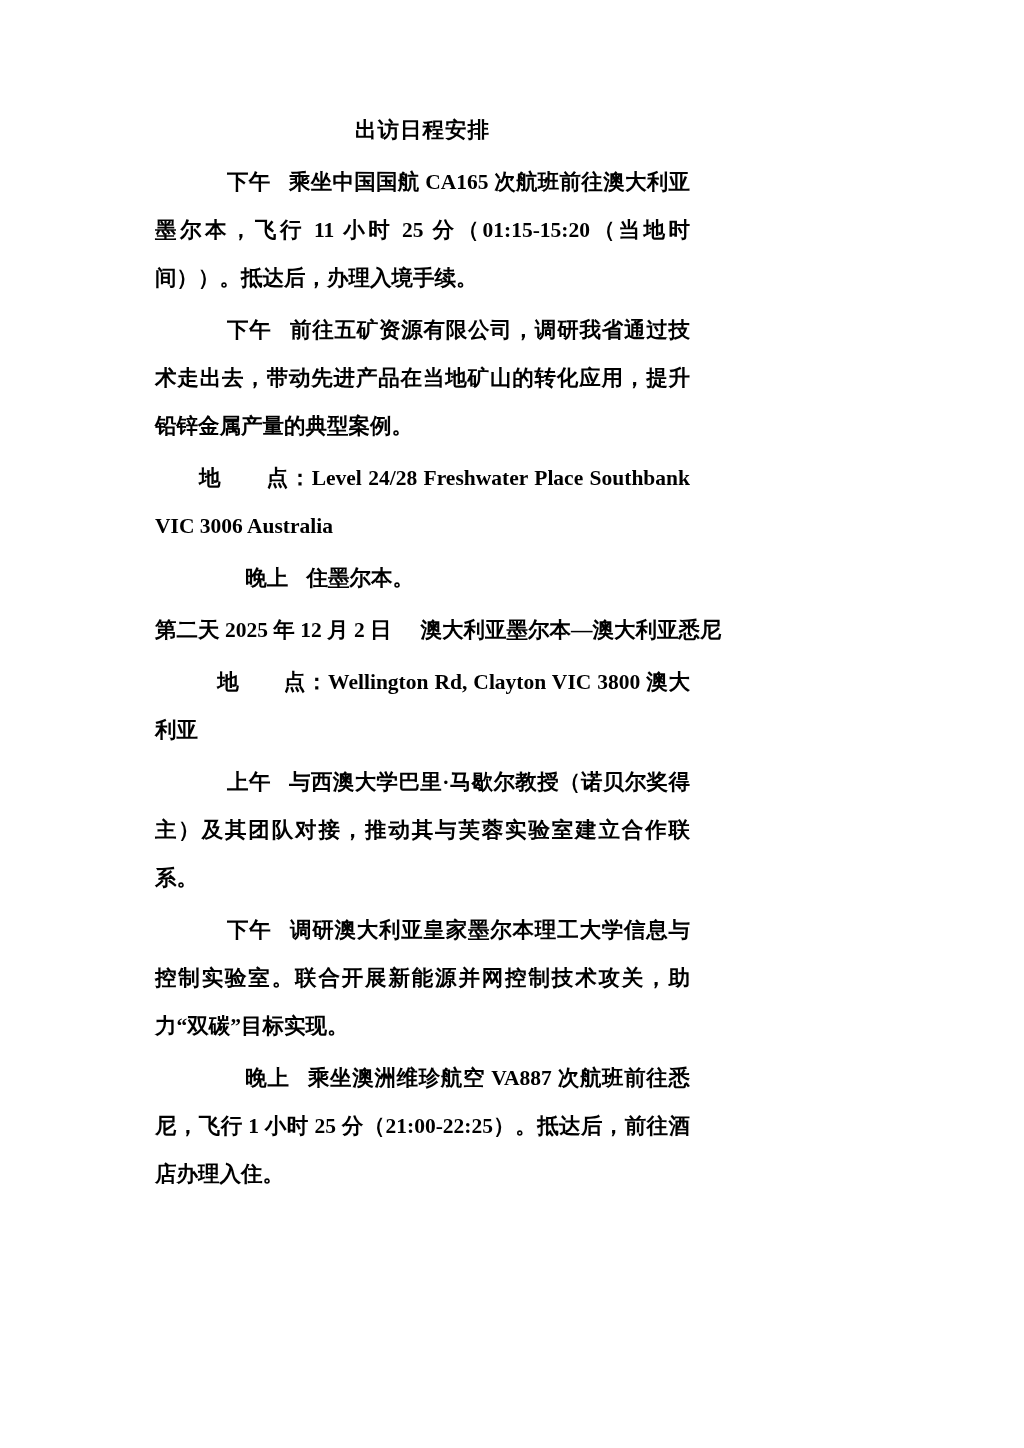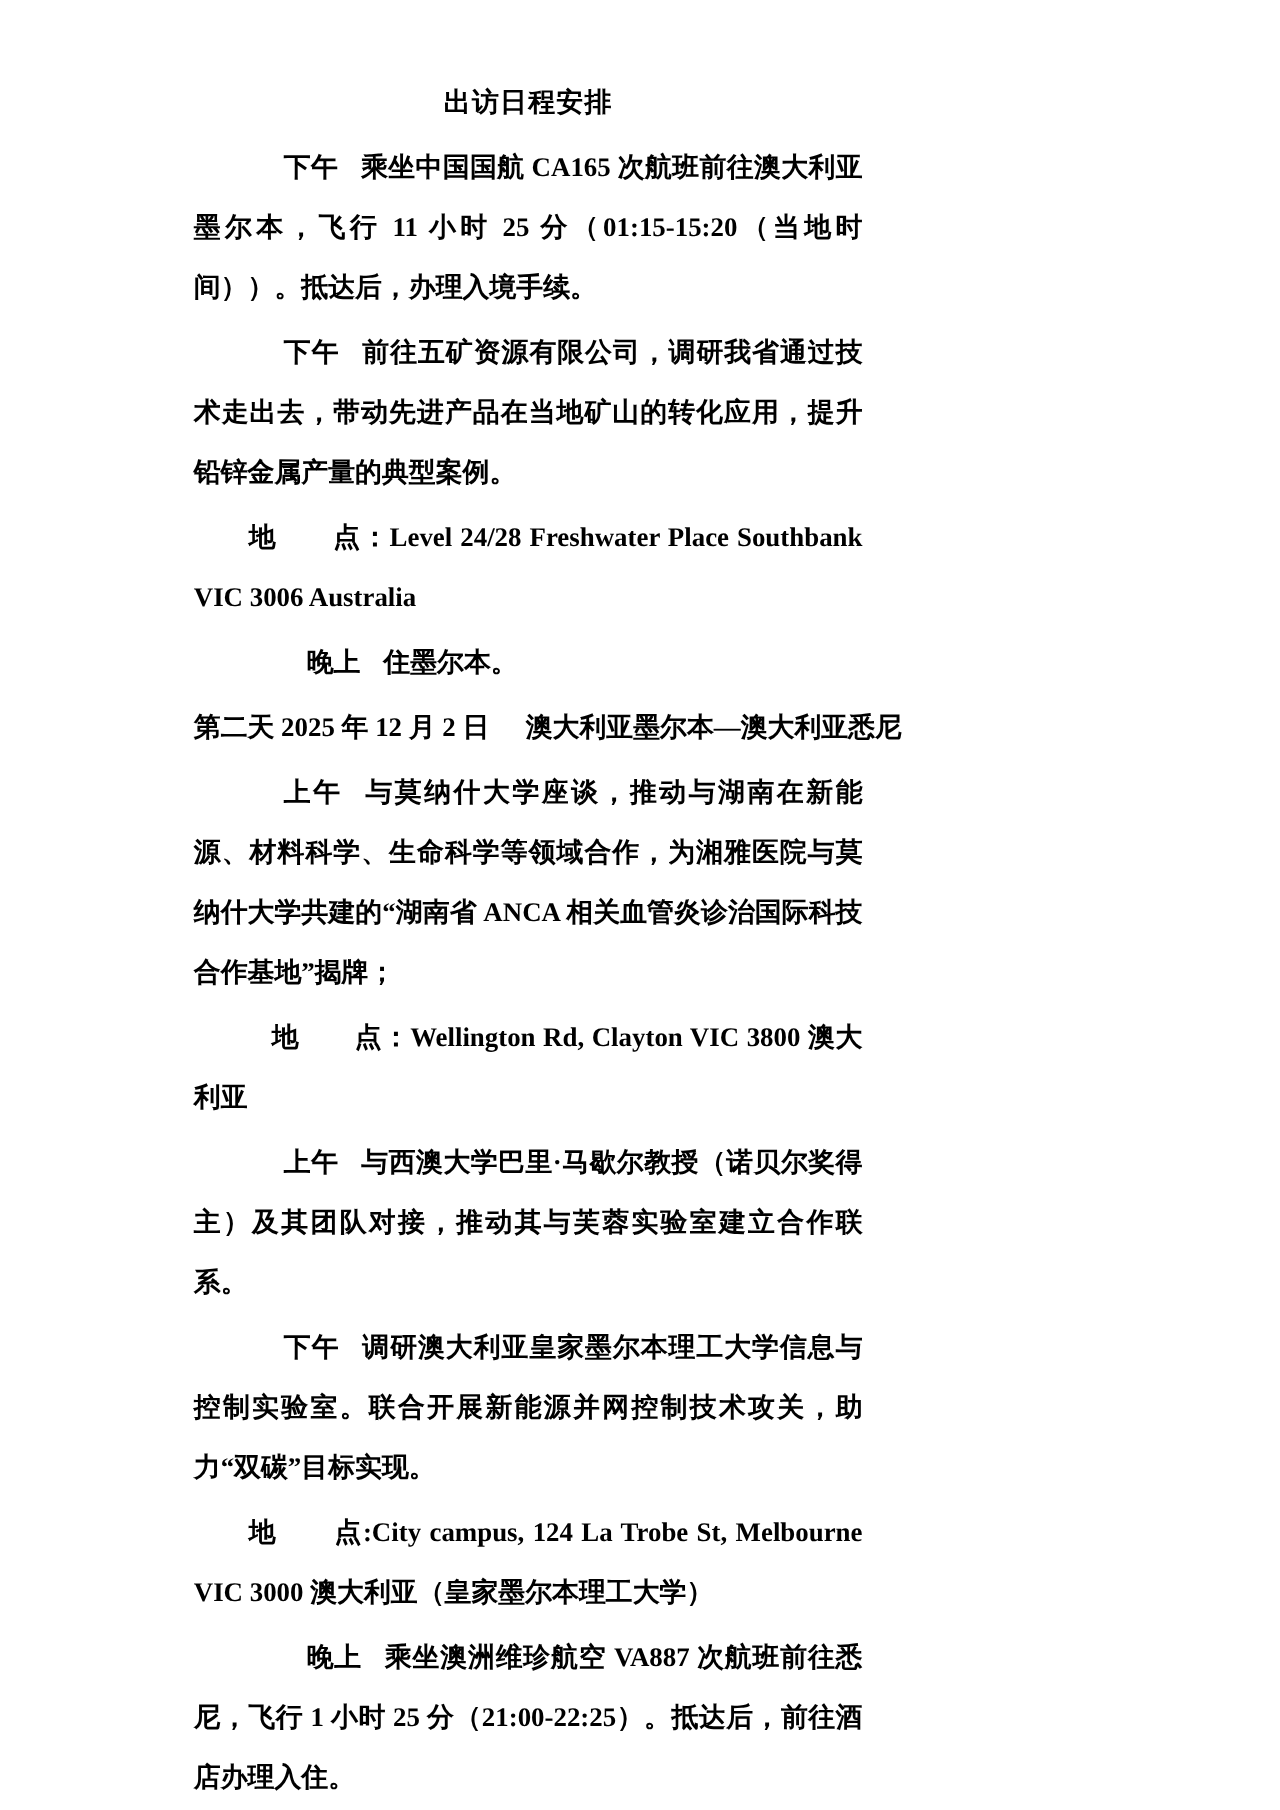--- a/index.html
+++ b/index.html
@@ -12,21 +12,21 @@
     height: 1448px;
     overflow: hidden;
     color: #000000;
     font-family: "Liberation Serif", "DejaVu Serif", serif;
     font-weight: 700;
   }
   .page {
     box-sizing: border-box;
     width: 844px;
     height: 1448px;
-    padding: 58px 154px 0 155px;
+    padding: 106px 154px 0 155px;
   }
   .doc-title {
     margin: 0 0 4px 0;
     font-size: 21.5px;
     line-height: 48px;
     font-weight: 700;
     text-align: center;
     letter-spacing: 1px;
   }
   .day-header {
@@ -74,38 +74,32 @@
     <p class="para indent-28">
       <span class="plabel">晚上</span><span>住墨尔本。</span>
     </p>
   </section>
 
   <section>
     <p class="day-header">
       <span>第二天 2025 年 12 月 2 日</span><span class="hgap hgap-md"></span><span>澳大利亚墨尔本—澳大利亚悉尼</span>
     </p>
 
-    <p class="para indent-2">
-      <span class="plabel">上午</span><span>与莫纳什大学座谈，推动与湖南在新能源、材料科学、生命科学等领域合作，为湘雅医院与莫纳什大学共建的“湖南省 ANCA 相关血管炎诊治国际科技合作基地”揭牌；</span>
-    </p>
 
     <p class="para indent-28">
       <span>地　　点：Wellington Rd, Clayton VIC 3800 澳大利亚</span>
     </p>
 
     <p class="para indent-2">
       <span class="plabel">上午</span><span>与西澳大学巴里·马歇尔教授（诺贝尔奖得主）及其团队对接，推动其与芙蓉实验室建立合作联系。</span>
     </p>
 
     <p class="para indent-2">
       <span class="plabel">下午</span><span>调研澳大利亚皇家墨尔本理工大学信息与控制实验室。联合开展新能源并网控制技术攻关，助力“双碳”目标实现。</span>
     </p>
 
-    <p class="para indent-2">
-      <span>地　　点:City campus, 124 La Trobe St, Melbourne VIC 3000 澳大利亚（皇家墨尔本理工大学）</span>
-    </p>
 
     <p class="para indent-28">
       <span class="plabel">晚上</span><span>乘坐澳洲维珍航空 VA887 次航班前往悉尼，飞行 1 小时 25 分（21:00-22:25）。抵达后，前往酒店办理入住。</span>
     </p>
   </section>
 
 </div>
 
 </body></html>

